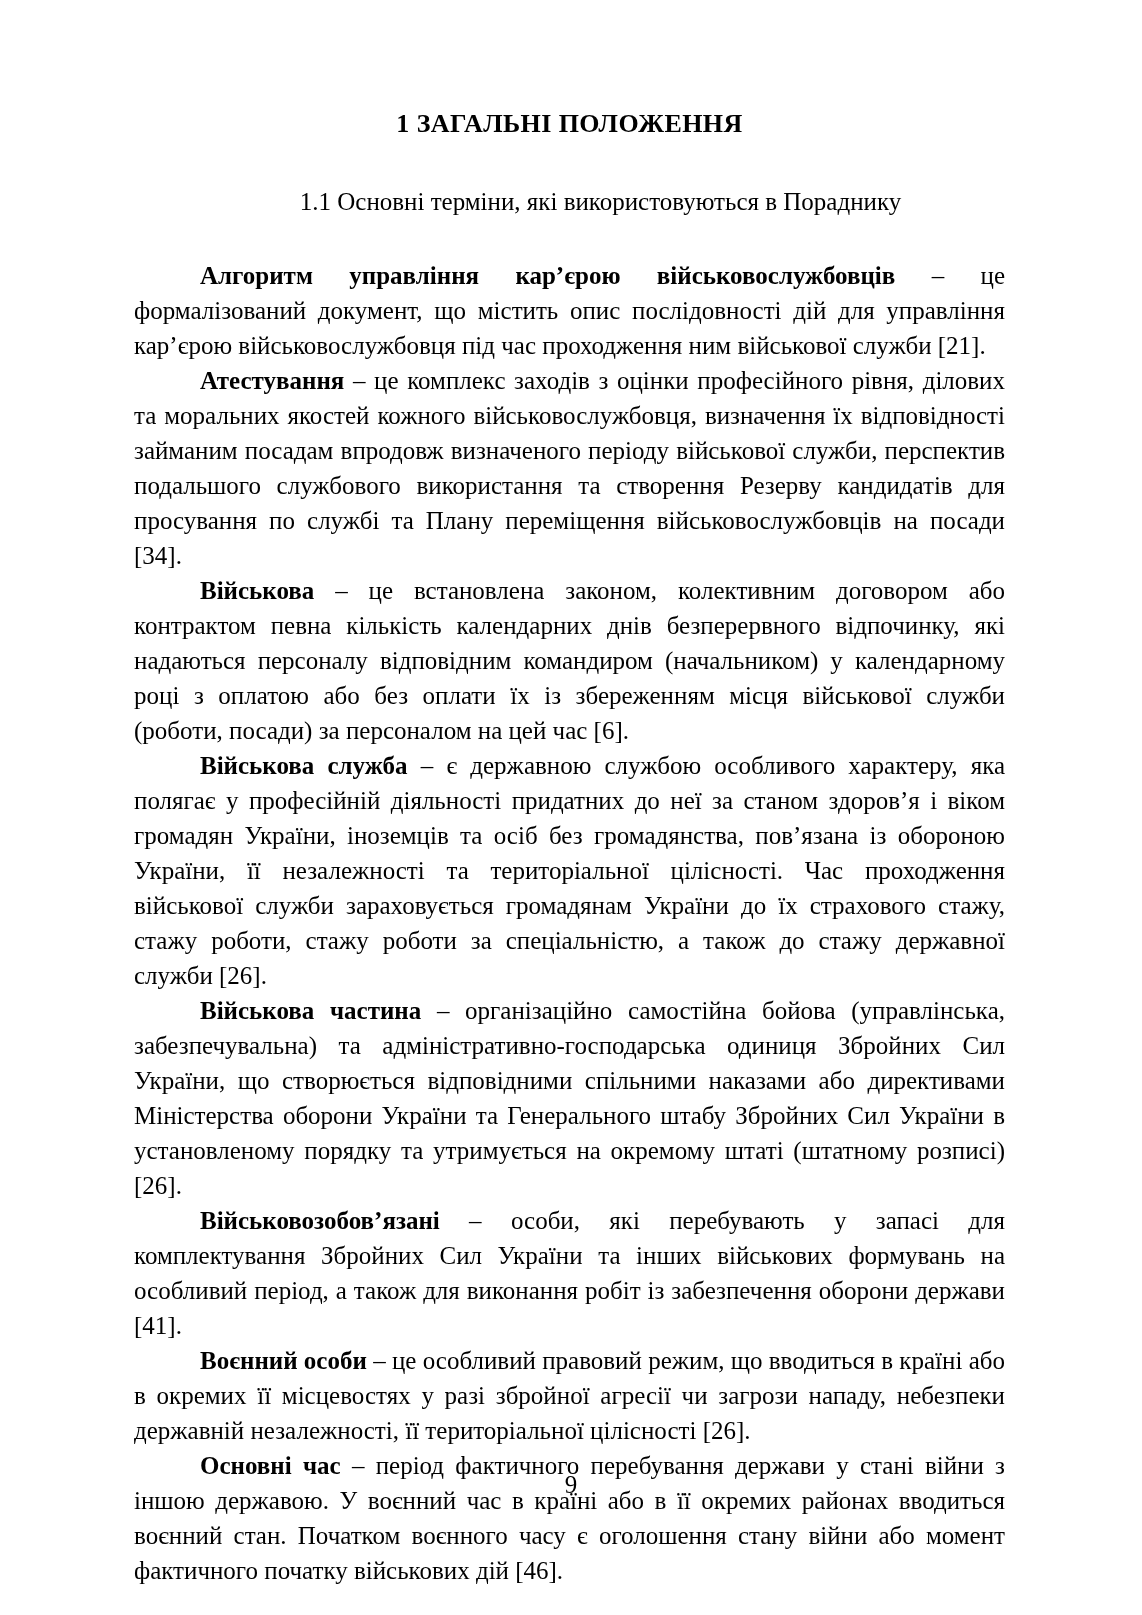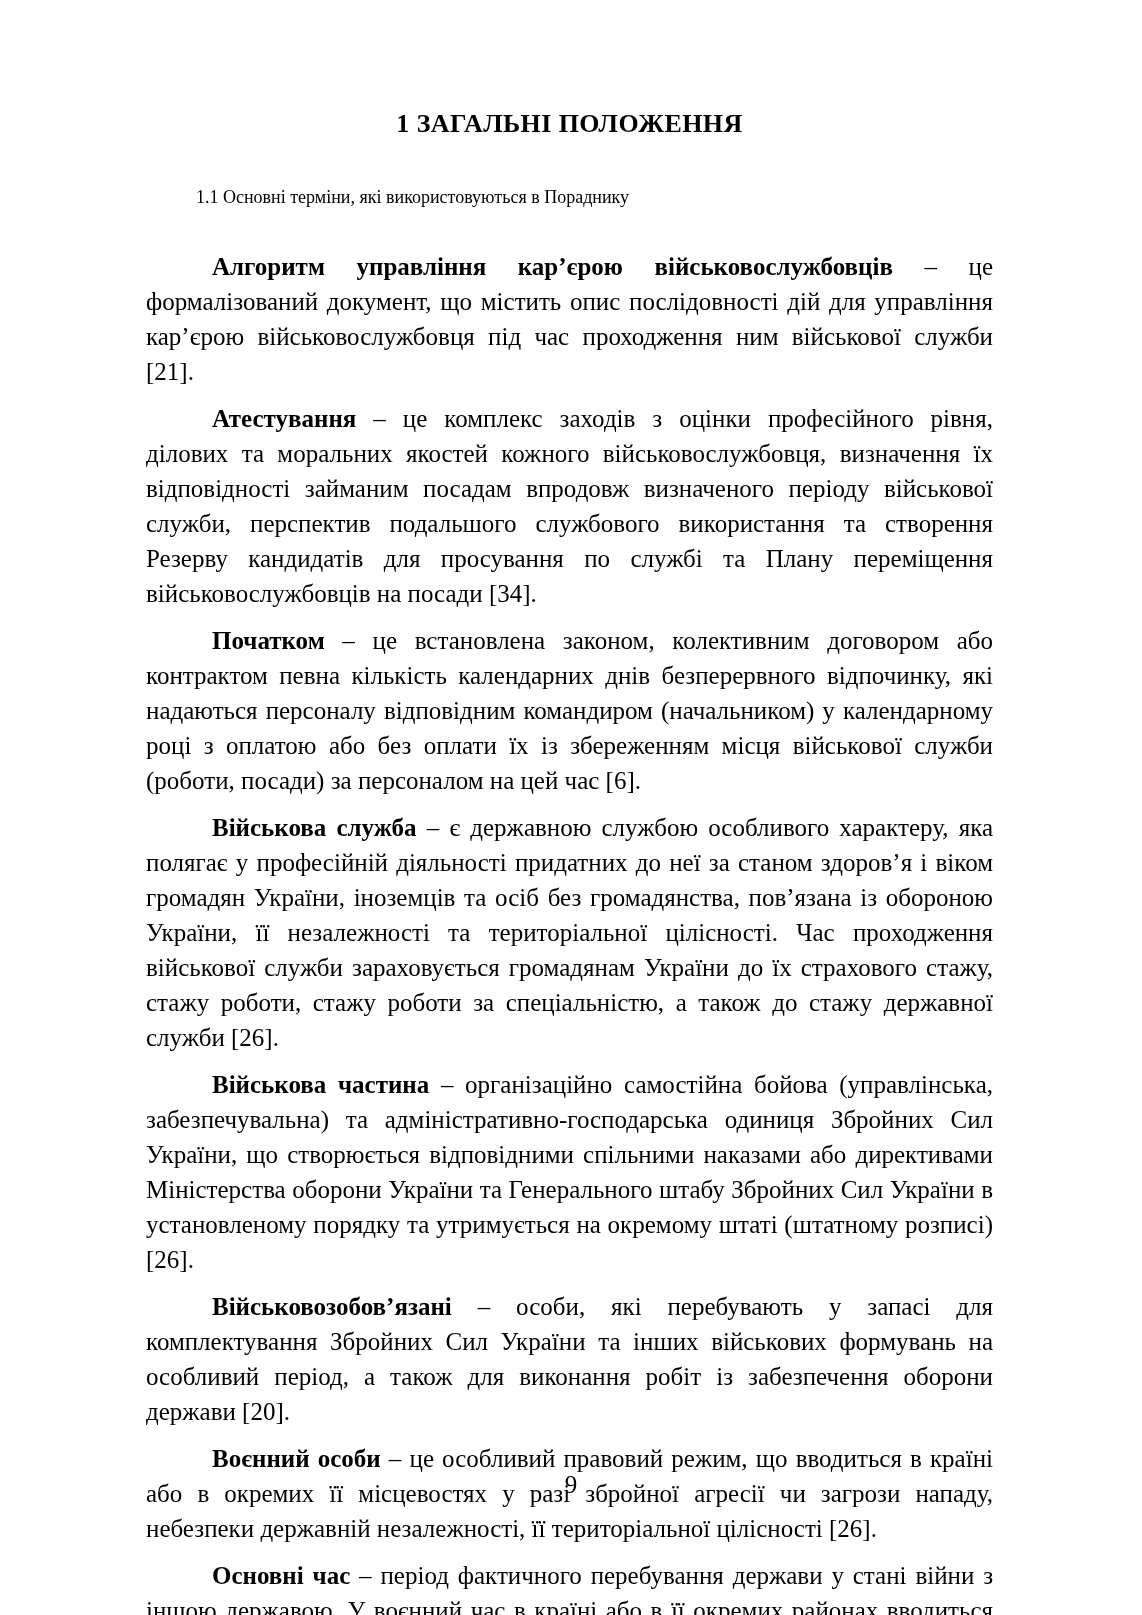--- a/index.html
+++ b/index.html
@@ -31,34 +31,34 @@
   .doc-title {
     font-size: 26px;
     font-weight: bold;
     text-align: center;
     letter-spacing: 0.4px;
     line-height: 1.25;
     margin: 0 0 0 0;
   }
 
   .section-heading {
-    font-size: 18px;
+    font-size: 25px;
     font-weight: normal;
-    text-align: left;
+    text-align: center;
     text-indent: 62px;
     line-height: 1.35;
     margin: 44px 0 0 0;
   }
 
   .body-block {
     margin-top: 40px;
   }
 
   p.para {
-    margin: 12px;
+    margin: 0;
     font-size: 25px;
     line-height: 35px;
     text-align: justify;
     text-indent: 66px;
     text-justify: inter-word;
     hyphens: none;
   }
 
   p.para .term {
     font-weight: bold;
@@ -90,33 +90,33 @@
 
       <p class="para">
         <span class="term">Алгоритм управління кар’єрою військовослужбовців</span><span> – це формалізований документ, що містить опис послідовності дій для управління кар’єрою військовослужбовця під час проходження ним військової служби [21].</span>
       </p>
 
       <p class="para">
         <span class="term">Атестування</span><span> – це комплекс заходів з оцінки професійного рівня, ділових та моральних якостей кожного військовослужбовця, визначення їх відповідності займаним посадам впродовж визначеного періоду військової служби, перспектив подальшого службового використання та створення Резерву кандидатів для просування по службі та Плану переміщення військовослужбовців на посади [34].</span>
       </p>
 
       <p class="para">
-        <span class="term">Початком</span><span> – це встановлена законом, колективним договором або контрактом певна кількість календарних днів безперервного відпочинку, які надаються персоналу відповідним командиром (начальником) у календарному році з оплатою або без оплати їх із збереженням місця військової служби (роботи, посади) за персоналом на цей час [6].</span>
+        <span class="term">Військова</span><span> – це встановлена законом, колективним договором або контрактом певна кількість календарних днів безперервного відпочинку, які надаються персоналу відповідним командиром (начальником) у календарному році з оплатою або без оплати їх із збереженням місця військової служби (роботи, посади) за персоналом на цей час [6].</span>
       </p>
 
       <p class="para">
         <span class="term">Військова служба</span><span> – є державною службою особливого характеру, яка полягає у професійній діяльності придатних до неї за станом здоров’я і віком громадян України, іноземців та осіб без громадянства, пов’язана із обороною України, її незалежності та територіальної цілісності. Час проходження військової служби зараховується громадянам України до їх страхового стажу, стажу роботи, стажу роботи за спеціальністю, а також до стажу державної служби [26].</span>
       </p>
 
       <p class="para">
         <span class="term">Військова частина</span><span> – організаційно самостійна бойова (управлінська, забезпечувальна) та адміністративно-господарська одиниця Збройних Сил України, що створюється відповідними спільними наказами або директивами Міністерства оборони України та Генерального штабу Збройних Сил України в установленому порядку та утримується на окремому штаті (штатному розписі) [26].</span>
       </p>
 
       <p class="para">
-        <span class="term">Військовозобов’язані</span><span> – особи, які перебувають у запасі для комплектування Збройних Сил України та інших військових формувань на особливий період, а також для виконання робіт із забезпечення оборони держави [20].</span>
+        <span class="term">Військовозобов’язані</span><span> – особи, які перебувають у запасі для комплектування Збройних Сил України та інших військових формувань на особливий період, а також для виконання робіт із забезпечення оборони держави [41].</span>
       </p>
 
       <p class="para">
         <span class="term">Воєнний особи</span><span> – це особливий правовий режим, що вводиться в країні або в окремих її місцевостях у разі збройної агресії чи загрози нападу, небезпеки державній незалежності, її територіальної цілісності [26].</span>
       </p>
 
       <p class="para">
         <span class="term">Основні час</span><span> – період фактичного перебування держави у стані війни з іншою державою. У воєнний час в країні або в її окремих районах вводиться воєнний стан. Початком воєнного часу є оголошення стану війни або момент фактичного початку військових дій [46].</span>
       </p>
 

